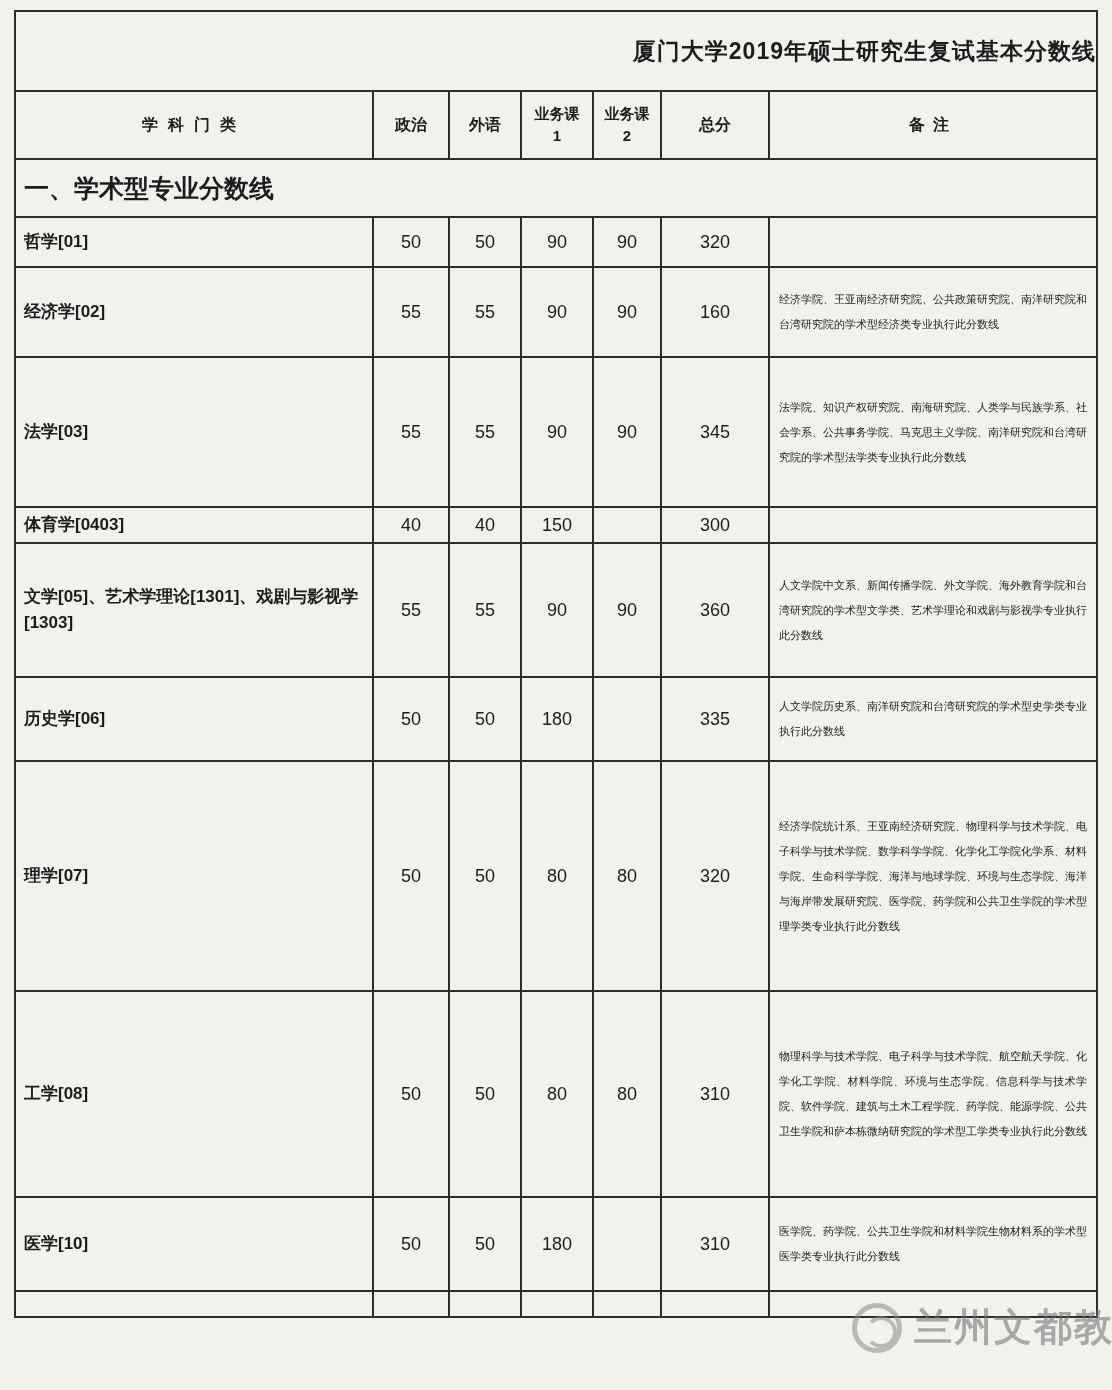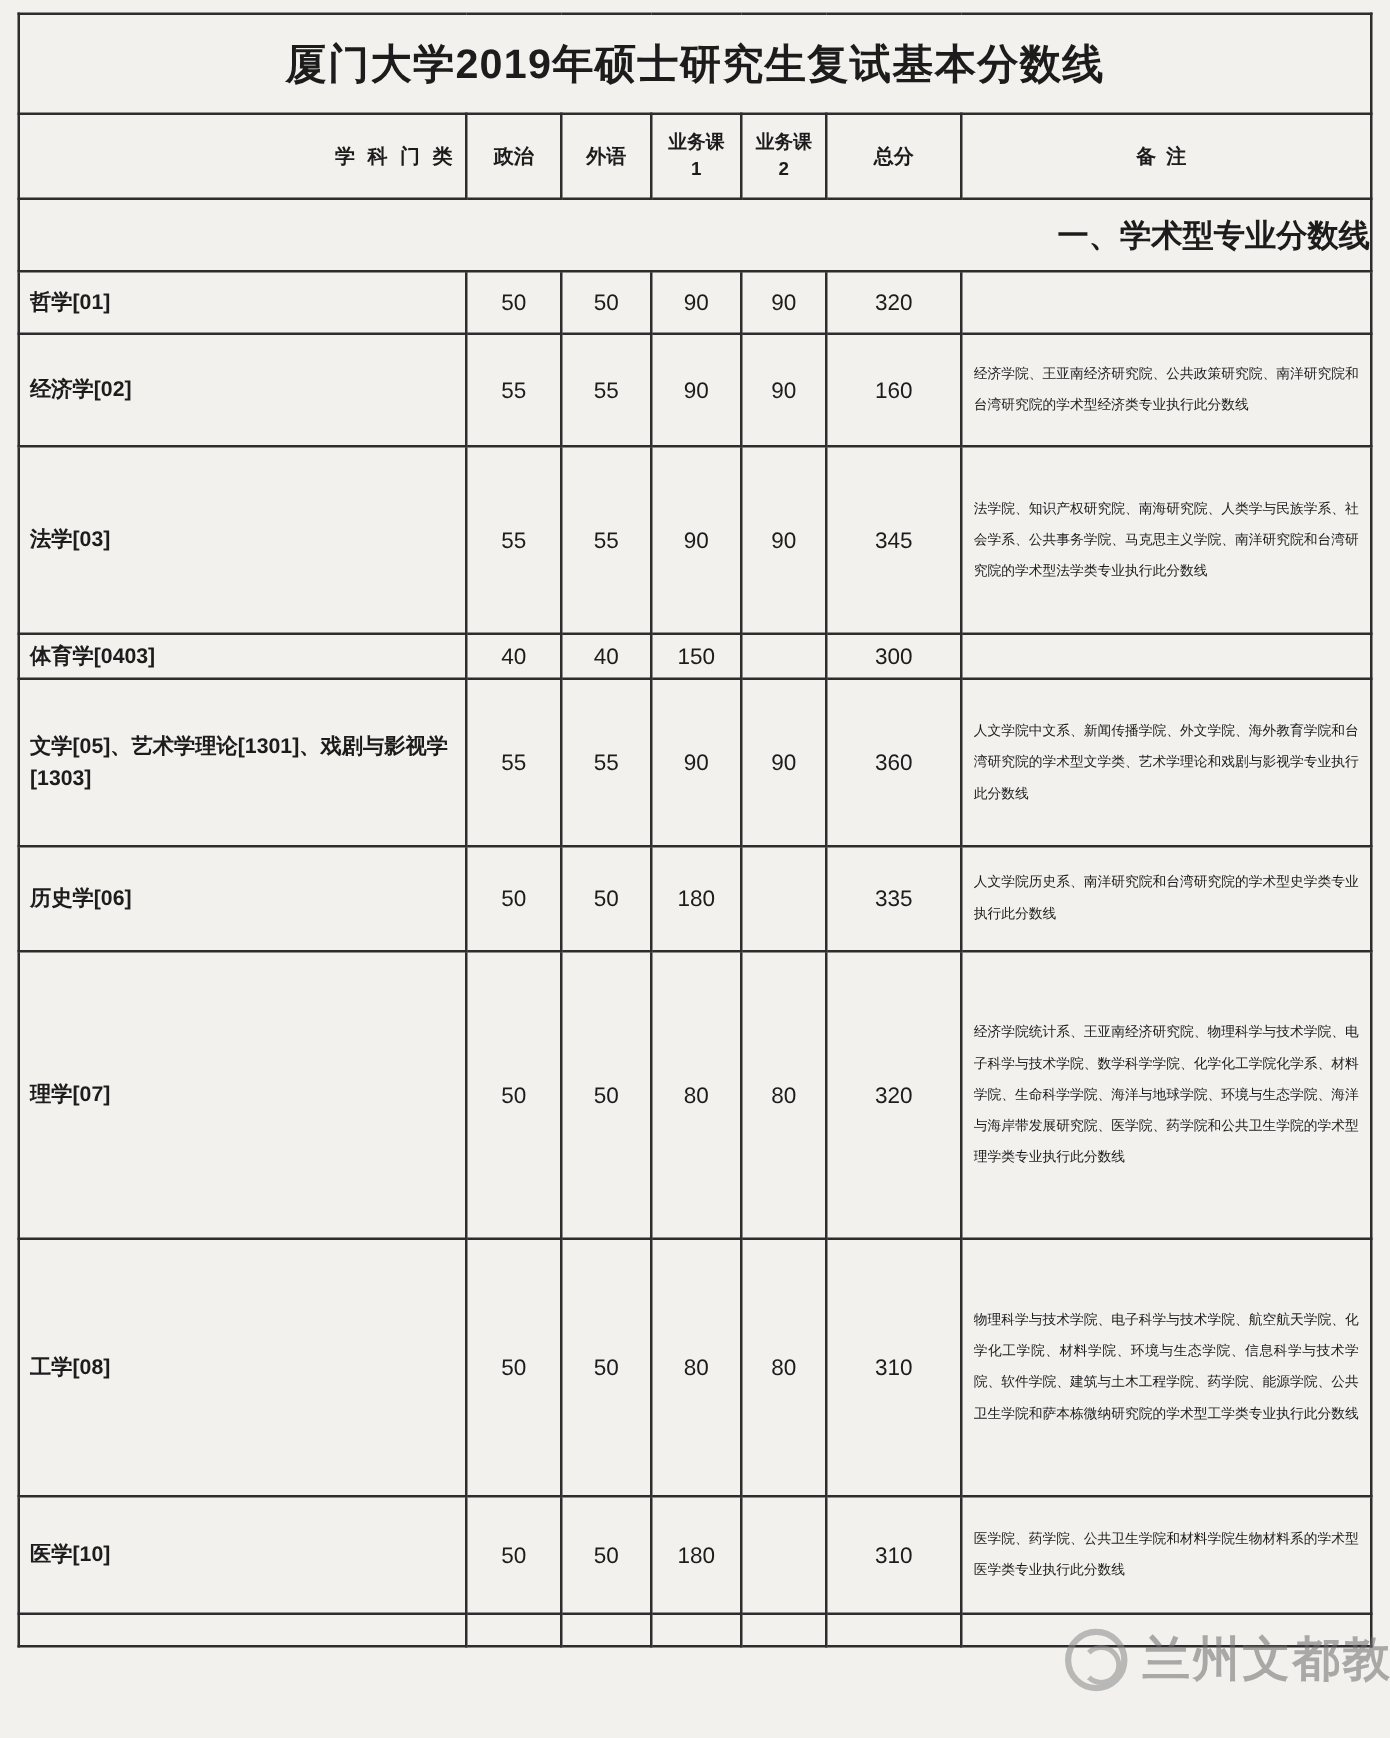--- a/index.html
+++ b/index.html
@@ -26,44 +26,43 @@
     table-layout: fixed;
   }
   th, td {
     border: 2px solid #2d2d2d;
     padding: 0;
     vertical-align: middle;
     overflow: hidden;
   }
   .title-cell {
     height: 78px;
-    text-align: center;
-    font-size: 33px;
+    text-align: right;
+    font-size: 23px;
     font-weight: bold;
     letter-spacing: 1px;
   }
   .head-cell {
     height: 66px;
     text-align: center;
     font-weight: bold;
     font-size: 16px;
   }
-  .head-subject { letter-spacing: 10px; text-align: right; }
+  .head-subject { letter-spacing: 10px; }
   .head-remark { letter-spacing: 8px; }
   .head-course {
     white-space: pre-line;
     font-size: 15px;
     line-height: 22px;
   }
   .section-cell {
     height: 56px;
     font-size: 25px;
     font-weight: bold;
     padding-left: 8px;
-    text-align: right;
   }
   .c-subject {
     font-size: 17px;
     padding: 4px 8px;
     line-height: 26px;
     font-weight: bold;
   }
   .c-num {
     text-align: center;
     font-size: 18px;

